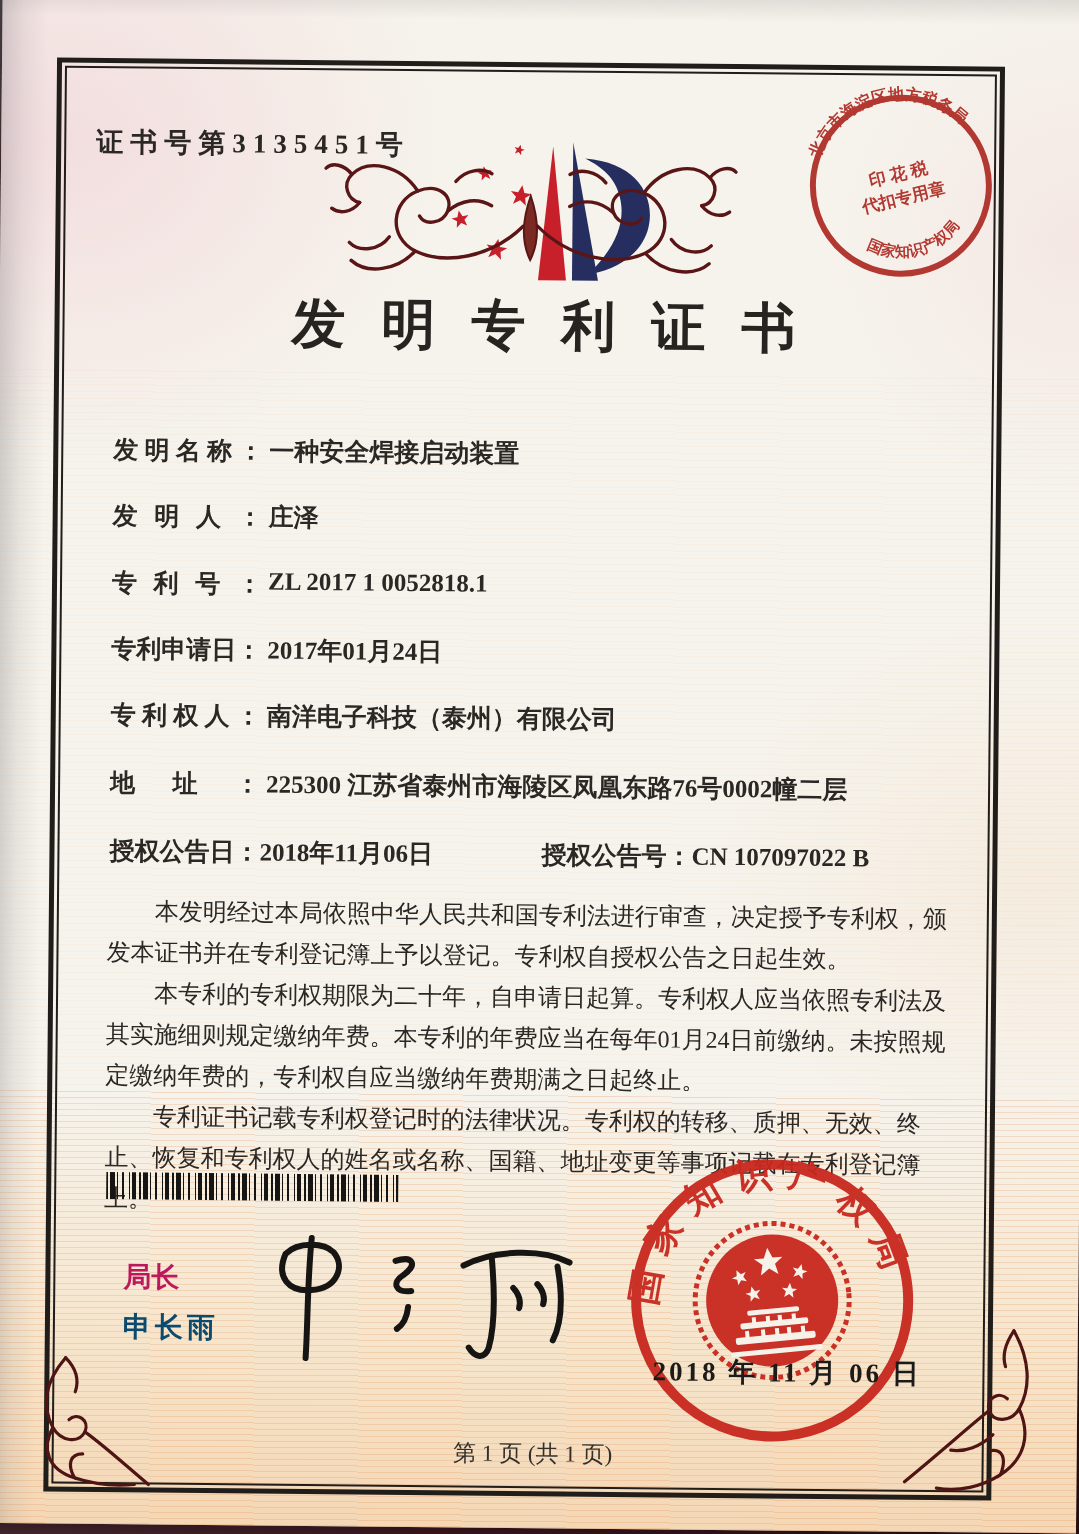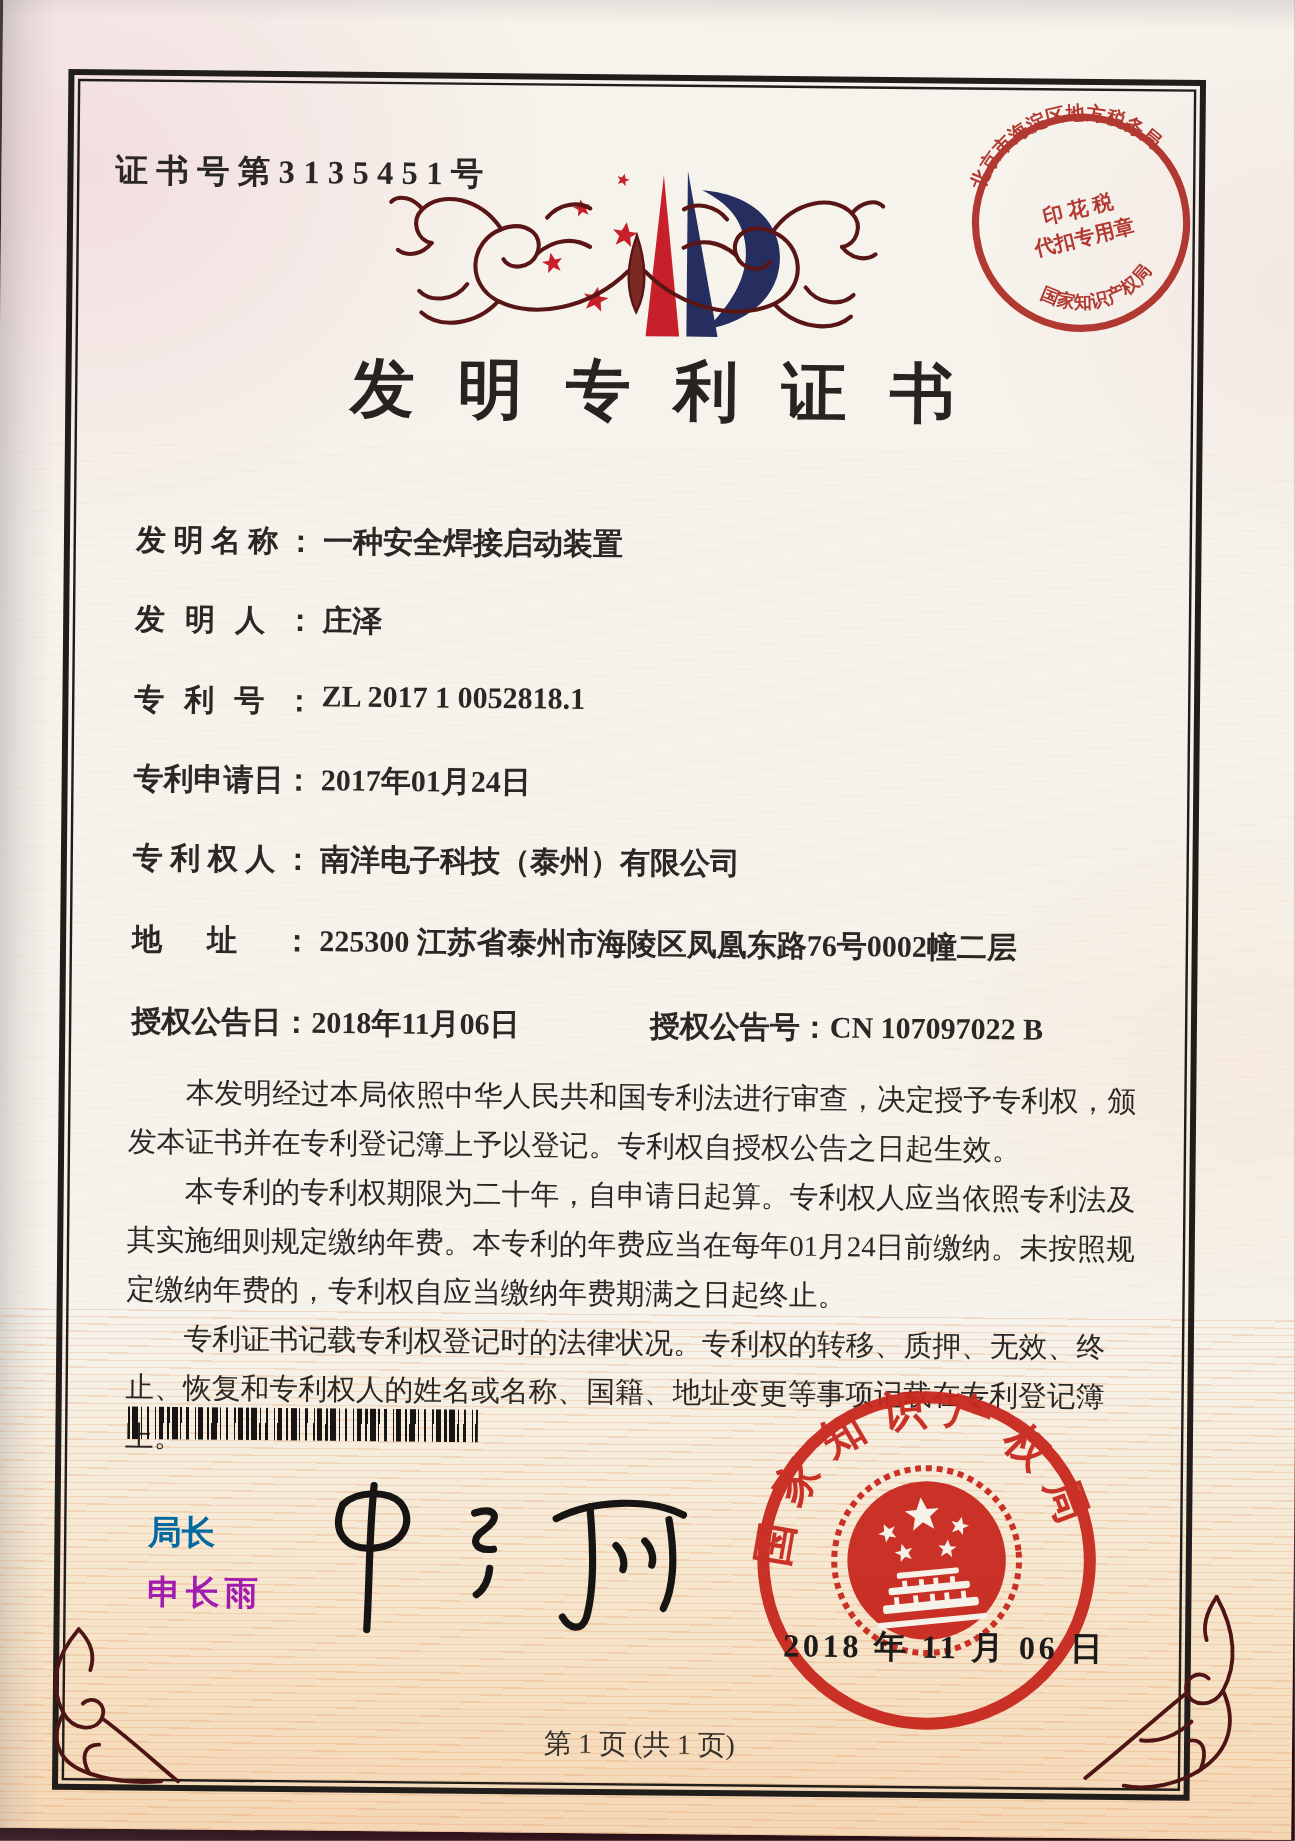--- a/index.html
+++ b/index.html
@@ -57,22 +57,22 @@
     left:115px;top:1186px;width:292px;height:27px;
     background:
       repeating-linear-gradient(90deg,
         #161514 0 2px, rgba(0,0,0,0) 2px 4px,
         #161514 4px 9px, rgba(0,0,0,0) 9px 11px,
         #161514 11px 12px, rgba(0,0,0,0) 12px 16px,
         #161514 16px 18px, rgba(0,0,0,0) 18px 23px,
         #161514 23px 24px, rgba(0,0,0,0) 24px 26px,
         #161514 26px 30px, rgba(0,0,0,0) 30px 33px);
   }
-  .director-title{left:133px;top:1272px;font-size:28px;color:#0369a1;font-weight:600;}
-  .director-name{left:133px;top:1322px;font-size:28px;color:#a21caf;font-weight:600;letter-spacing:4px;}
+  .director-title{left:133px;top:1272px;font-size:28px;color:#be185d;font-weight:600;}
+  .director-name{left:133px;top:1322px;font-size:28px;color:#0c4a6e;font-weight:600;letter-spacing:4px;}
   .seal-date{left:663px;top:1362px;font-size:27px;color:#1d1b19;font-weight:600;letter-spacing:3px;z-index:6;}
   .footer{left:0;right:0;top:1448px;text-align:center;font-size:23px;color:#33302c;}
   .stamp-wrap{left:800px;top:92px;width:200px;height:200px;transform:rotate(-14deg);opacity:.92;}
   .logo-wrap{left:400px;top:140px;width:260px;height:160px;}
   .dragons{left:295px;top:140px;width:470px;height:170px;z-index:2;}
   .seal-wrap{left:632px;top:1158px;width:300px;height:300px;transform:rotate(-6deg);opacity:.95;z-index:5;}
   .corner-bl{left:42px;top:1368px;width:130px;height:140px;}
   .corner-br{left:908px;top:1330px;width:140px;height:200px;}
   .sig-wrap{left:255px;top:1232px;width:340px;height:150px;}
 </style>

